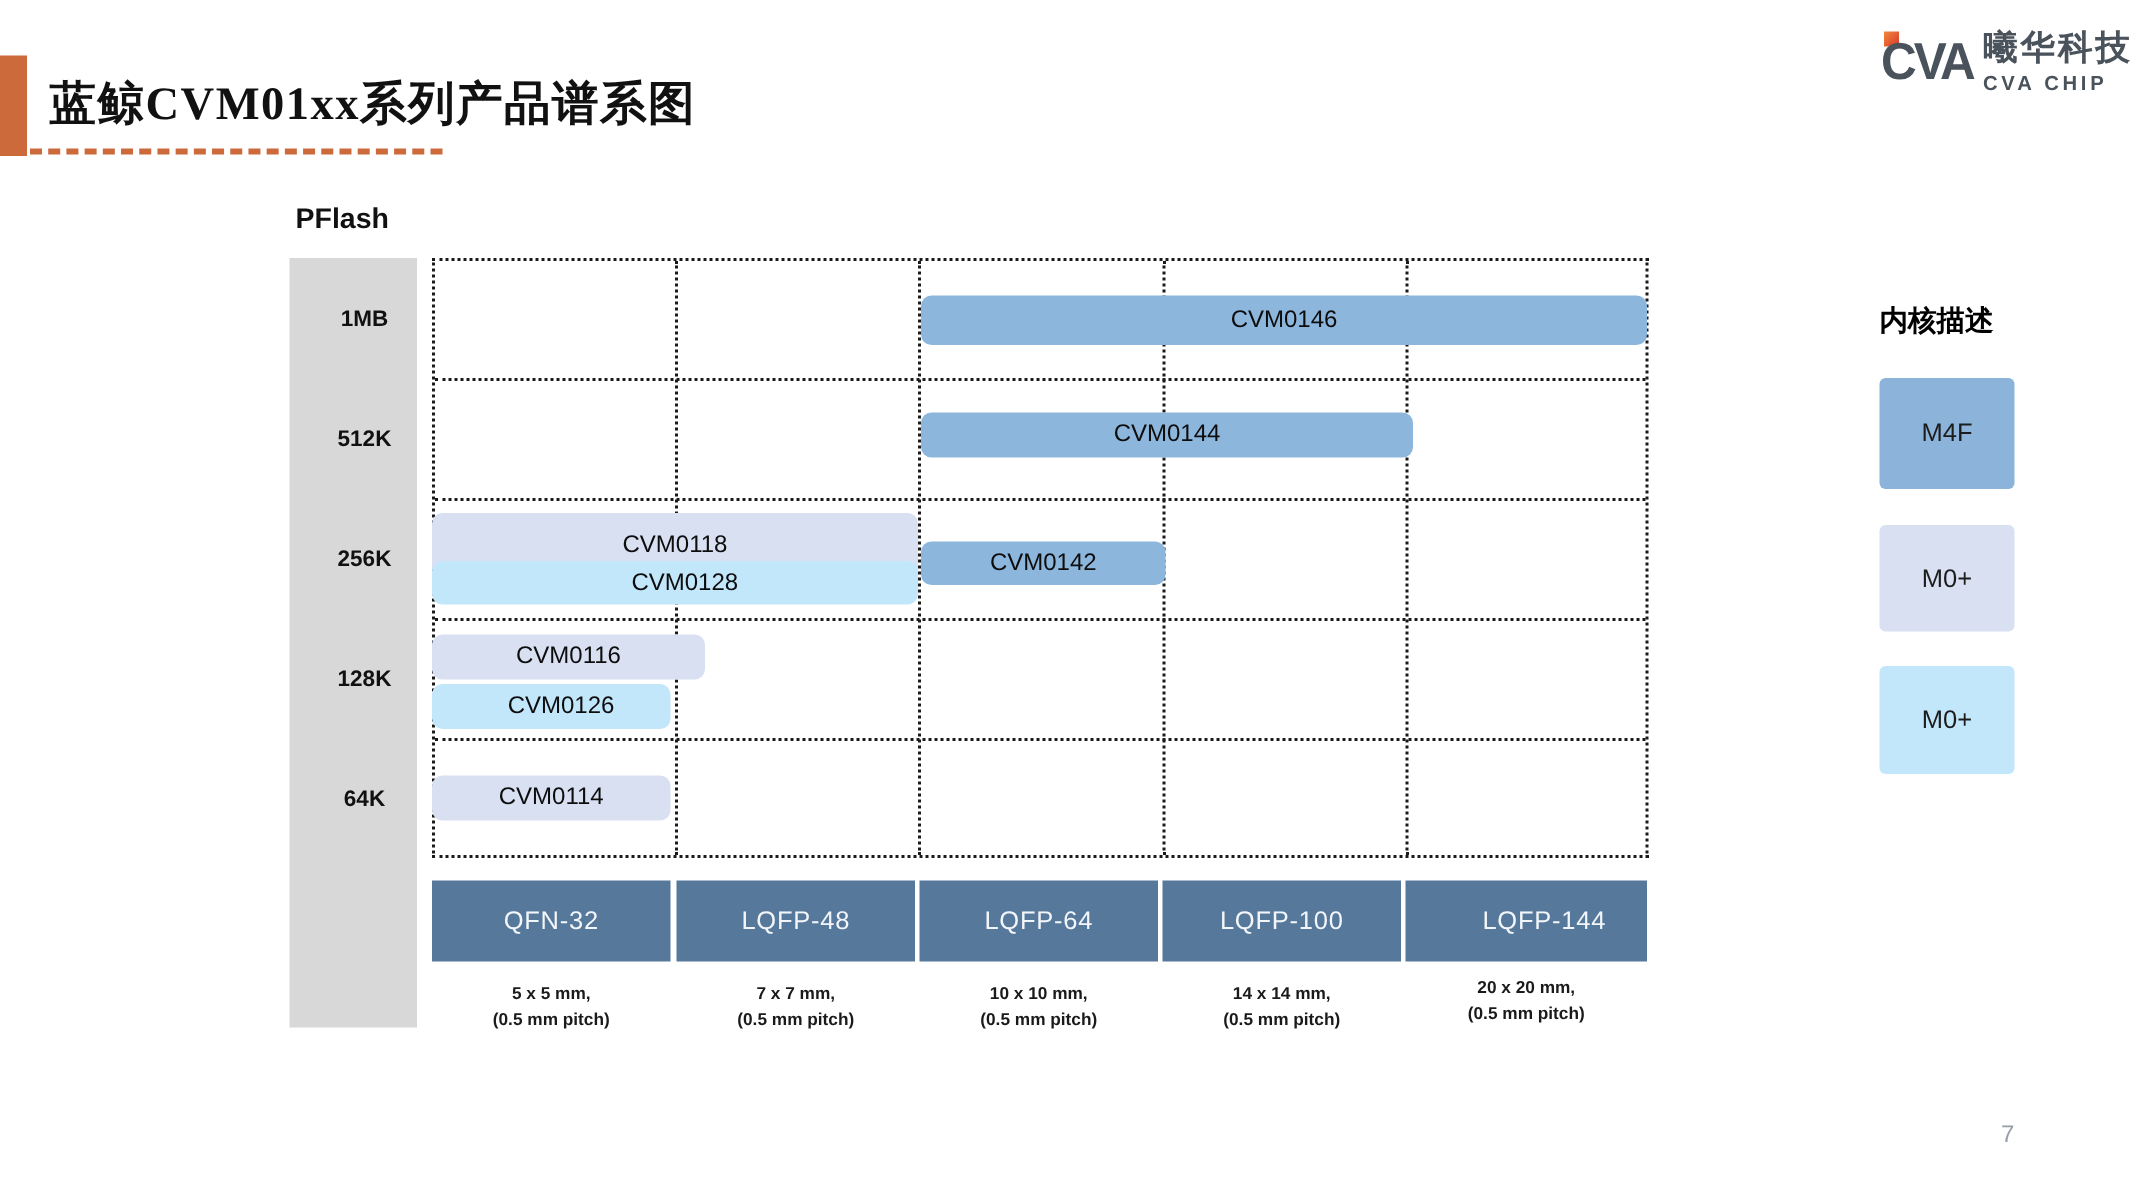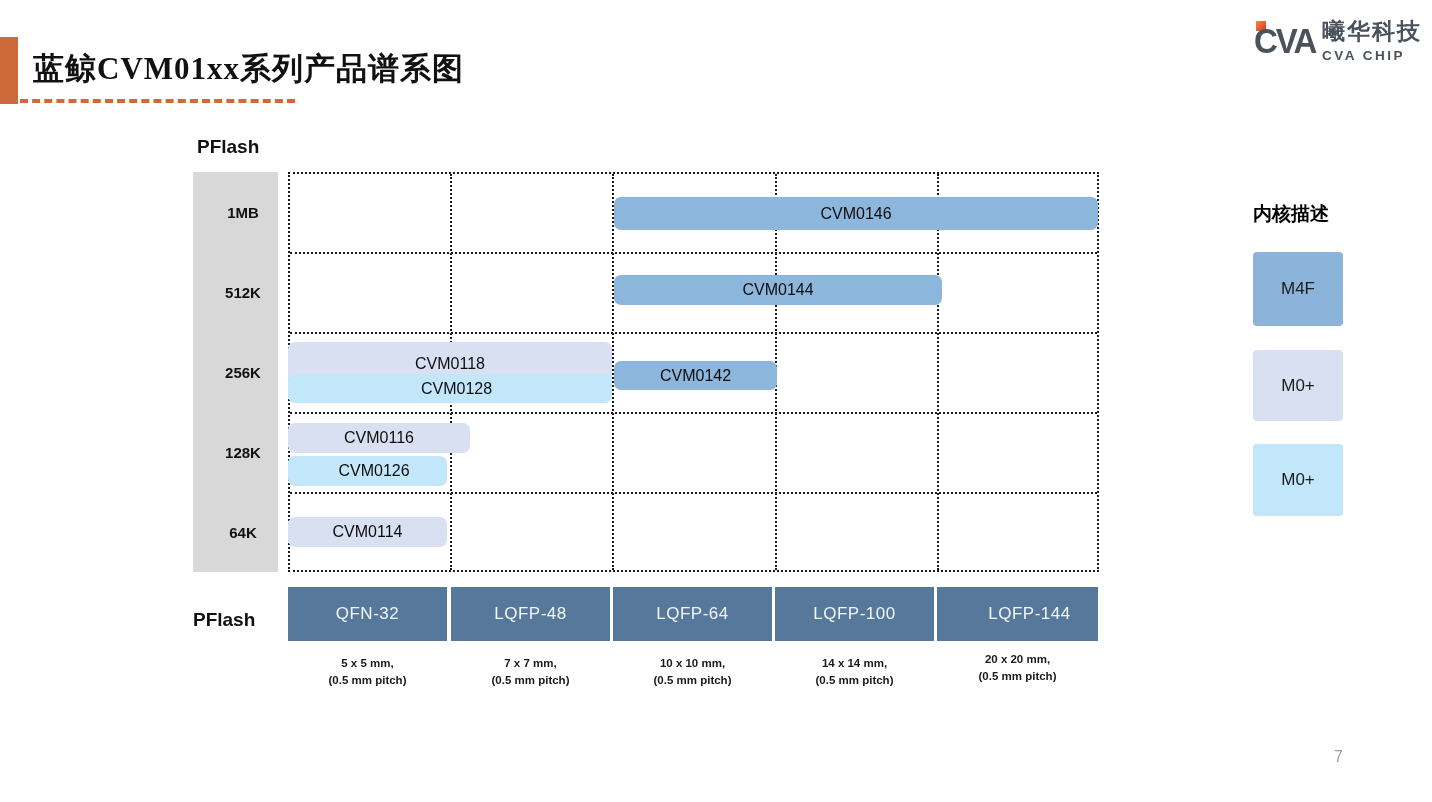--- a/index.html
+++ b/index.html
@@ -36,21 +36,21 @@
   }
   .logo-text { margin-left:6px; color:#4a525b; }
   .logo-cn { font-size:23px; font-weight:bold; letter-spacing:2px; }
   .logo-en { font-size:13.5px; font-weight:bold; letter-spacing:2.5px; margin-top:1px; }
 
   
   .pflash-label { position:absolute; left:197px; top:136px; font-size:19px; font-weight:bold; color:#111; }
   .package-label { position:absolute; left:193px; top:609px; font-size:19px; font-weight:bold; color:#111; }
 
   
-  .ytick-band { position:absolute; left:193px; top:172px; width:85px; height:400px; background:#d8d8d8;padding-left:15px; }
+  .ytick-band { position:absolute; left:193px; top:172px; width:85px; height:513px; background:#d8d8d8;padding-left:15px; }
   .ytick {
     height:80px; display:flex; align-items:center; justify-content:center;
     font-size:15px; font-weight:bold; color:#111;
   }
 
   
   .grid {
     position:absolute; left:288px; top:172px; width:811px; height:400px;
     border:2px dotted #1a1a1a;
   }

